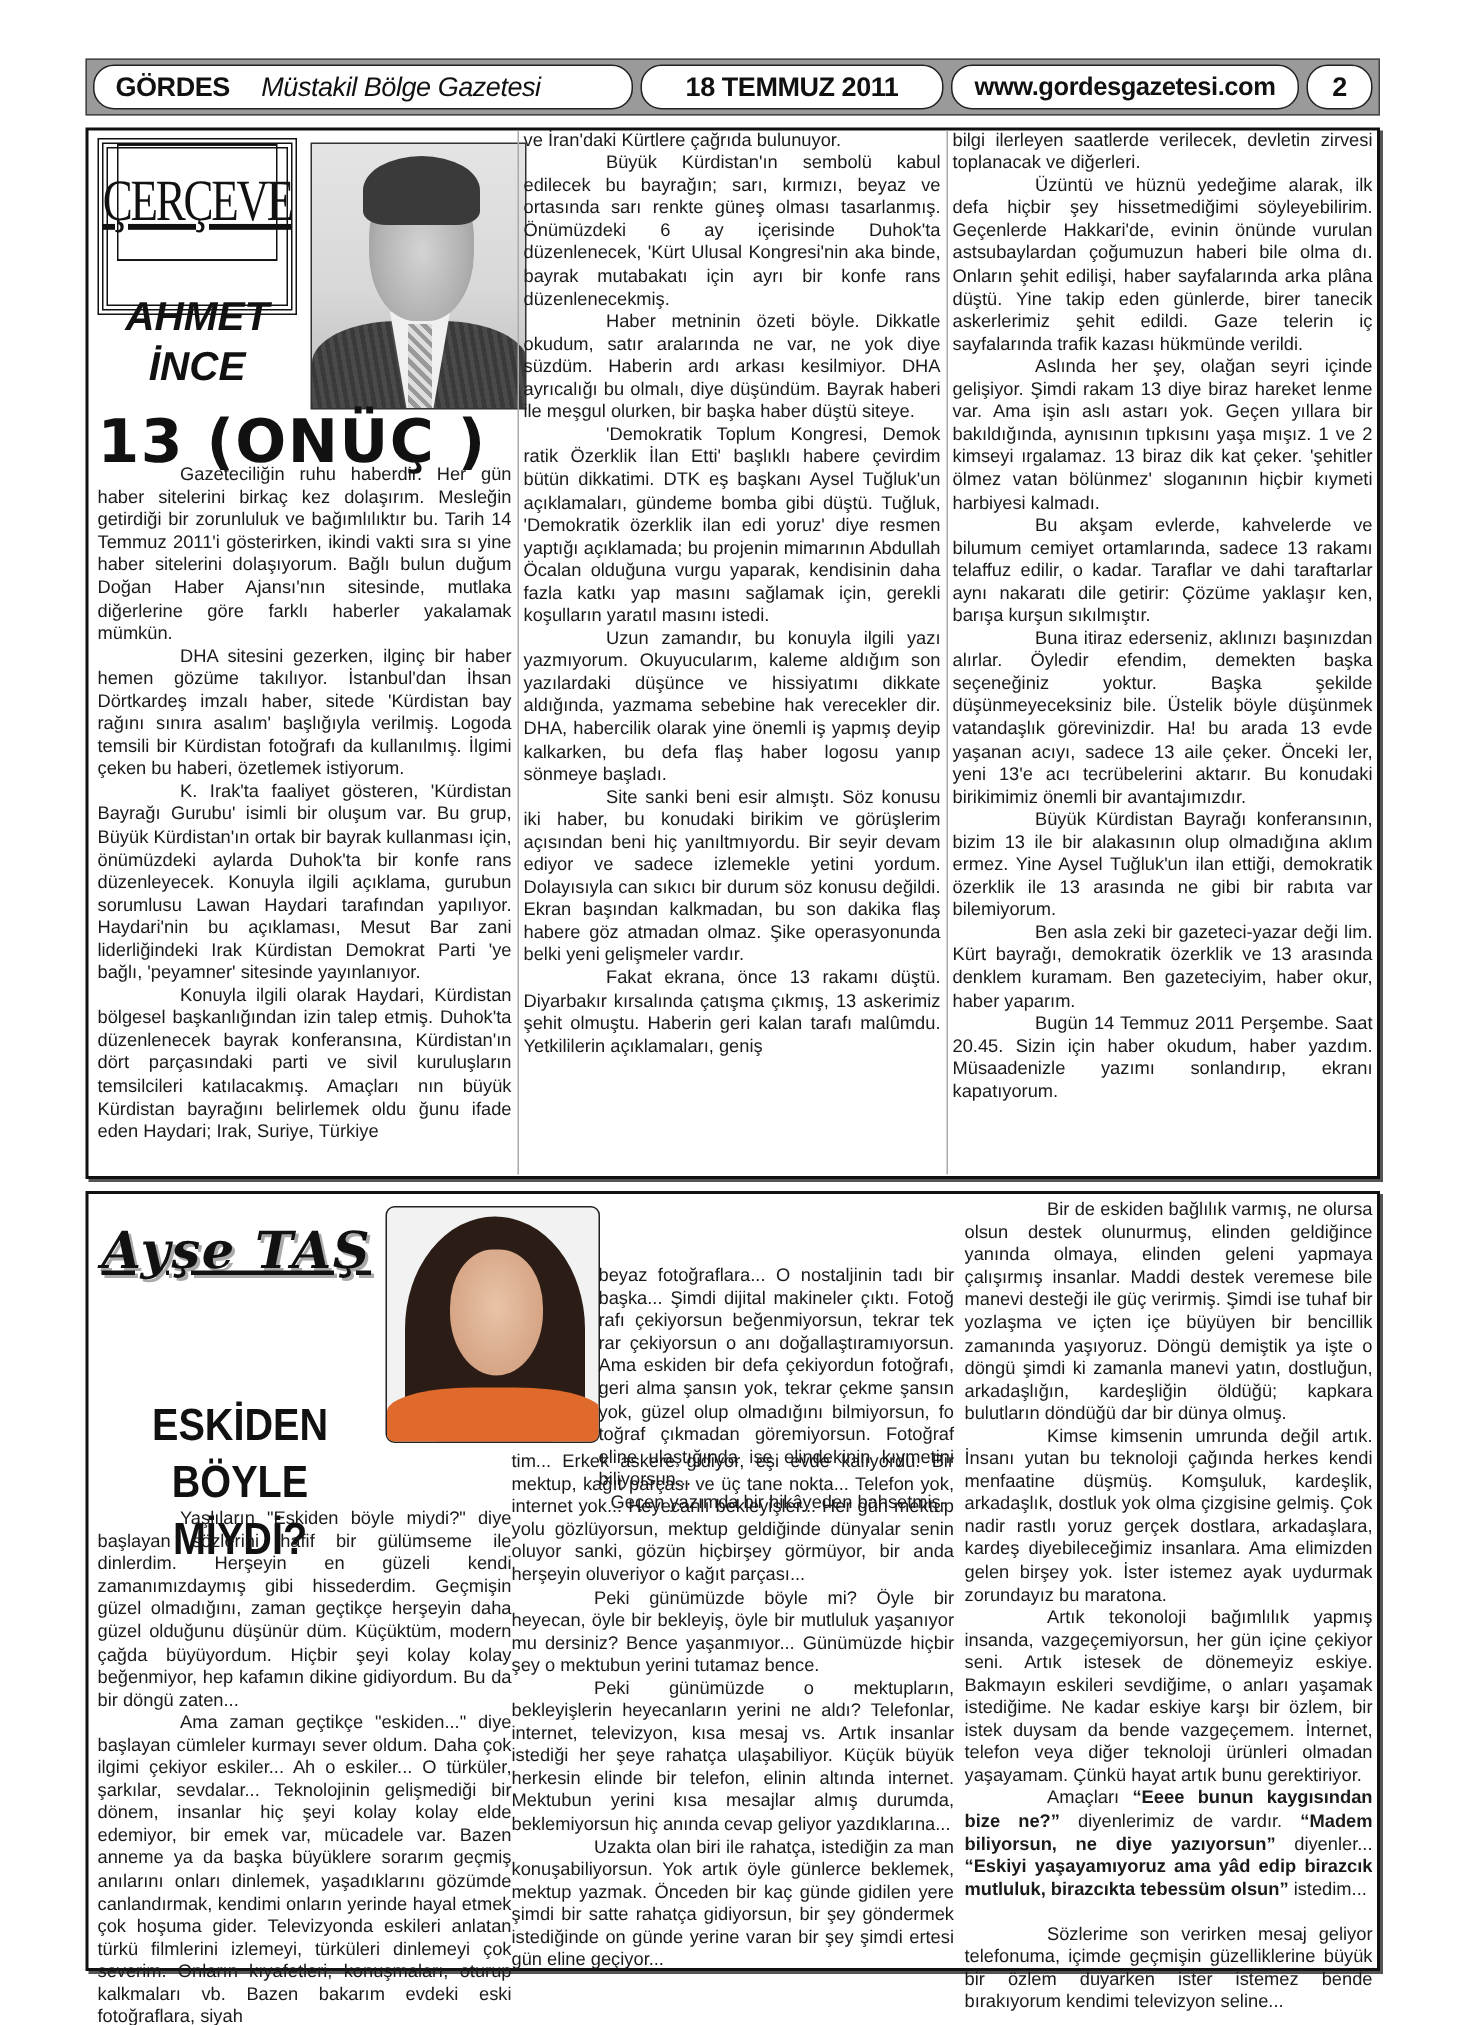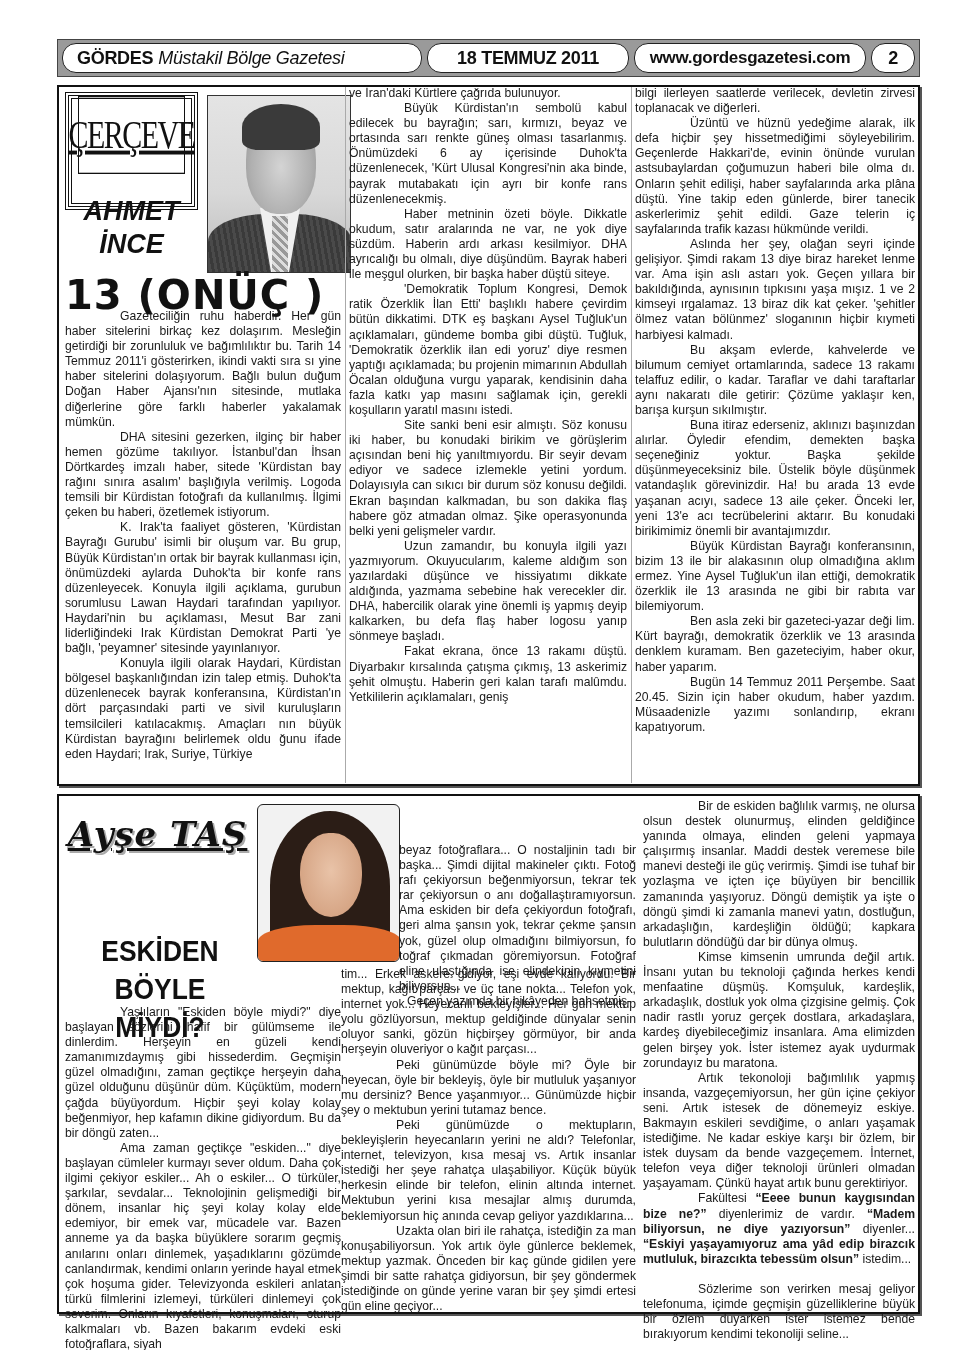--- a/index.html
+++ b/index.html
@@ -12,21 +12,21 @@
     position: absolute; left: 57px; top: 39px; width: 863px; height: 38px;
     background: #9a9a9a; border: 1px solid #444;
     display: flex; align-items: center; padding: 0 4px; gap: 5px;
   }
   .pill {
     background: #fff; border: 1.5px solid #222; border-radius: 14px;
     height: 30px; display: flex; align-items: center; justify-content: center;
     font-size: 18px; font-weight: bold; letter-spacing: -0.3px;
   }
   .pill.p1 { width: 360px; justify-content: flex-start; padding-left: 14px; }
-  .pill.p1 .it { font-weight: normal; font-style: italic; margin-left: 5px; }
+  .pill.p1 .it { font-weight: normal; font-style: italic; margin-left: 21px; }
   .pill.p2 { width: 202px; }
   .pill.p3 { width: 232px; font-size: 17px; }
   .pill.p4 { width: 44px; font-size: 18px; }
 
   .frame {
     position: absolute; border: 2.5px solid #111;
     box-shadow: 2px 2px 0 #555;
   }
   .frame.top { left: 57px; top: 85px; width: 863px; height: 701px; }
   .frame.bottom { left: 57px; top: 794px; width: 863px; height: 520px; }
@@ -161,22 +161,22 @@
       <p class="ind">DHA sitesini gezerken, ilginç bir haber hemen gözüme takılıyor. İstanbul'dan İhsan Dörtkardeş imzalı haber, sitede 'Kürdistan bay rağını sınıra asalım' başlığıyla verilmiş. Logoda temsili bir Kürdistan fotoğrafı da kullanılmış. İlgimi çeken bu haberi, özetlemek istiyorum.</p>
       <p class="ind">K. Irak'ta faaliyet gösteren, 'Kürdistan Bayrağı Gurubu' isimli bir oluşum var. Bu grup, Büyük Kürdistan'ın ortak bir bayrak kullanması için, önümüzdeki aylarda Duhok'ta bir konfe rans düzenleyecek. Konuyla ilgili açıklama, gurubun sorumlusu Lawan Haydari tarafından yapılıyor. Haydari'nin bu açıklaması, Mesut Bar zani liderliğindeki Irak Kürdistan Demokrat Parti 'ye bağlı, 'peyamner' sitesinde yayınlanıyor.</p>
       <p class="ind">Konuyla ilgili olarak Haydari, Kürdistan bölgesel başkanlığından izin talep etmiş. Duhok'ta düzenlenecek bayrak konferansına, Kürdistan'ın dört parçasındaki parti ve sivil kuruluşların temsilcileri katılacakmış. Amaçları nın büyük Kürdistan bayrağını belirlemek oldu ğunu ifade eden Haydari; Irak, Suriye, Türkiye</p>
     </div>
   <div class="vrule" style="left:286px; height:696px;"></div>
   <div class="col" id="a1c2" style="left:290px; top:-1px; width:278px;">
       <p>ve İran'daki Kürtlere çağrıda bulunuyor.</p>
       <p class="ind">Büyük Kürdistan'ın sembolü kabul edilecek bu bayrağın; sarı, kırmızı, beyaz ve ortasında sarı renkte güneş olması tasarlanmış. Önümüzdeki 6 ay içerisinde Duhok'ta düzenlenecek, 'Kürt Ulusal Kongresi'nin aka binde, bayrak mutabakatı için ayrı bir konfe rans düzenlenecekmiş.</p>
       <p class="ind">Haber metninin özeti böyle. Dikkatle okudum, satır aralarında ne var, ne yok diye süzdüm. Haberin ardı arkası kesilmiyor. DHA ayrıcalığı bu olmalı, diye düşündüm. Bayrak haberi ile meşgul olurken, bir başka haber düştü siteye.</p>
       <p class="ind">'Demokratik Toplum Kongresi, Demok ratik Özerklik İlan Etti' başlıklı habere çevirdim bütün dikkatimi. DTK eş başkanı Aysel Tuğluk'un açıklamaları, gündeme bomba gibi düştü. Tuğluk, 'Demokratik özerklik ilan edi yoruz' diye resmen yaptığı açıklamada; bu projenin mimarının Abdullah Öcalan olduğuna vurgu yaparak, kendisinin daha fazla katkı yap masını sağlamak için, gerekli koşulların yaratıl masını istedi.</p>
+      <p class="ind">Uzun zamandır, bu konuyla ilgili yazı yazmıyorum. Okuyucularım, kaleme aldığım son yazılardaki düşünce ve hissiyatımı dikkate aldığında, yazmama sebebine hak verecekler dir. DHA, habercilik olarak yine önemli iş yapmış deyip kalkarken, bu defa flaş haber logosu yanıp sönmeye başladı.</p>
       <p class="ind">Site sanki beni esir almıştı. Söz konusu iki haber, bu konudaki birikim ve görüşlerim açısından beni hiç yanıltmıyordu. Bir seyir devam ediyor ve sadece izlemekle yetini yordum. Dolayısıyla can sıkıcı bir durum söz konusu değildi. Ekran başından kalkmadan, bu son dakika flaş habere göz atmadan olmaz. Şike operasyonunda belki yeni gelişmeler vardır.</p>
-      <p class="ind">Uzun zamandır, bu konuyla ilgili yazı yazmıyorum. Okuyucularım, kaleme aldığım son yazılardaki düşünce ve hissiyatımı dikkate aldığında, yazmama sebebine hak verecekler dir. DHA, habercilik olarak yine önemli iş yapmış deyip kalkarken, bu defa flaş haber logosu yanıp sönmeye başladı.</p>
       <p class="ind">Fakat ekrana, önce 13 rakamı düştü. Diyarbakır kırsalında çatışma çıkmış, 13 askerimiz şehit olmuştu. Haberin geri kalan tarafı malûmdu. Yetkililerin açıklamaları, geniş</p>
     </div>
   <div class="vrule" style="left:572px; height:696px;"></div>
   <div class="col" id="a1c3" style="left:576px; top:-1px; width:280px;">
       <p>bilgi ilerleyen saatlerde verilecek, devletin zirvesi toplanacak ve diğerleri.</p>
       <p class="ind">Üzüntü ve hüznü yedeğime alarak, ilk defa hiçbir şey hissetmediğimi söyleyebilirim. Geçenlerde Hakkari'de, evinin önünde vurulan astsubaylardan çoğumuzun haberi bile olma dı. Onların şehit edilişi, haber sayfalarında arka plâna düştü. Yine takip eden günlerde, birer tanecik askerlerimiz şehit edildi. Gaze telerin iç sayfalarında trafik kazası hükmünde verildi.</p>
       <p class="ind">Aslında her şey, olağan seyri içinde gelişiyor. Şimdi rakam 13 diye biraz hareket lenme var. Ama işin aslı astarı yok. Geçen yıllara bir bakıldığında, aynısının tıpkısını yaşa mışız. 1 ve 2 kimseyi ırgalamaz. 13 biraz dik kat çeker. 'şehitler ölmez vatan bölünmez' sloganının hiçbir kıymeti harbiyesi kalmadı.</p>
       <p class="ind">Bu akşam evlerde, kahvelerde ve bilumum cemiyet ortamlarında, sadece 13 rakamı telaffuz edilir, o kadar. Taraflar ve dahi taraftarlar aynı nakaratı dile getirir: Çözüme yaklaşır ken, barışa kurşun sıkılmıştır.</p>
       <p class="ind">Buna itiraz ederseniz, aklınızı başınızdan alırlar. Öyledir efendim, demekten başka seçeneğiniz yoktur. Başka şekilde düşünmeyeceksiniz bile. Üstelik böyle düşünmek vatandaşlık görevinizdir. Ha! bu arada 13 evde yaşanan acıyı, sadece 13 aile çeker. Önceki ler, yeni 13'e acı tecrübelerini aktarır. Bu konudaki birikimimiz önemli bir avantajımızdır.</p>
       <p class="ind">Büyük Kürdistan Bayrağı konferansının, bizim 13 ile bir alakasının olup olmadığına aklım ermez. Yine Aysel Tuğluk'un ilan ettiği, demokratik özerklik ile 13 arasında ne gibi bir rabıta var bilemiyorum.</p>
@@ -208,17 +208,17 @@
   <div class="col" id="a2c2" style="left:282px; top:171px; width:295px;">
       <p>tim... Erkek askere gidiyor, eşi evde kalıyordu. Bir mektup, kağıt parçası ve üç tane nokta... Telefon yok, internet yok... Heyecanlı bekleyişler... Her gün mektup yolu gözlüyorsun, mektup geldiğinde dünyalar senin oluyor sanki, gözün hiçbirşey görmüyor, bir anda herşeyin oluveriyor o kağıt parçası...</p>
       <p class="ind">Peki günümüzde böyle mi? Öyle bir heyecan, öyle bir bekleyiş, öyle bir mutluluk yaşanıyor mu dersiniz? Bence yaşanmıyor... Günümüzde hiçbir şey o mektubun yerini tutamaz bence.</p>
       <p class="ind">Peki günümüzde o mektupların, bekleyişlerin heyecanların yerini ne aldı? Telefonlar, internet, televizyon, kısa mesaj vs. Artık insanlar istediği her şeye rahatça ulaşabiliyor. Küçük büyük herkesin elinde bir telefon, elinin altında internet. Mektubun yerini kısa mesajlar almış durumda, beklemiyorsun hiç anında cevap geliyor yazdıklarına...</p>
       <p class="ind">Uzakta olan biri ile rahatça, istediğin za man konuşabiliyorsun. Yok artık öyle günlerce beklemek, mektup yazmak. Önceden bir kaç günde gidilen yere şimdi bir satte rahatça gidiyorsun, bir şey göndermek istediğinde on günde yerine varan bir şey şimdi ertesi gün eline geçiyor...</p>
     </div>
   <div class="col" id="a2c3" style="left:584px; top:3px; width:272px;">
       <p class="ind">Bir de eskiden bağlılık varmış, ne olursa olsun destek olunurmuş, elinden geldiğince yanında olmaya, elinden geleni yapmaya çalışırmış insanlar. Maddi destek veremese bile manevi desteği ile güç verirmiş. Şimdi ise tuhaf bir yozlaşma ve içten içe büyüyen bir bencillik zamanında yaşıyoruz. Döngü demiştik ya işte o döngü şimdi ki zamanla manevi yatın, dostluğun, arkadaşlığın, kardeşliğin öldüğü; kapkara bulutların döndüğü dar bir dünya olmuş.</p>
       <p class="ind">Kimse kimsenin umrunda değil artık. İnsanı yutan bu teknoloji çağında herkes kendi menfaatine düşmüş. Komşuluk, kardeşlik, arkadaşlık, dostluk yok olma çizgisine gelmiş. Çok nadir rastlı yoruz gerçek dostlara, arkadaşlara, kardeş diyebileceğimiz insanlara. Ama elimizden gelen birşey yok. İster istemez ayak uydurmak zorundayız bu maratona.</p>
       <p class="ind">Artık tekonoloji bağımlılık yapmış insanda, vazgeçemiyorsun, her gün içine çekiyor seni. Artık istesek de dönemeyiz eskiye. Bakmayın eskileri sevdiğime, o anları yaşamak istediğime. Ne kadar eskiye karşı bir özlem, bir istek duysam da bende vazgeçemem. İnternet, telefon veya diğer teknoloji ürünleri olmadan yaşayamam. Çünkü hayat artık bunu gerektiriyor.</p>
-      <p class="ind"><span>Fakültesi  </span><b>“Eeee bunun kaygısından bize ne?”</b><span> diyenlerimiz de vardır. </span><b>“Madem biliyorsun, ne diye yazıyorsun”</b><span> diyenler... </span><b>“Eskiyi yaşayamıyoruz ama yâd edip birazcık mutluluk, birazcıkta tebessüm olsun”</b><span> istedim...</span></p>
+      <p class="ind"><span>Amaçları  </span><b>“Eeee bunun kaygısından bize ne?”</b><span> diyenlerimiz de vardır. </span><b>“Madem biliyorsun, ne diye yazıyorsun”</b><span> diyenler... </span><b>“Eskiyi yaşayamıyoruz ama yâd edip birazcık mutluluk, birazcıkta tebessüm olsun”</b><span> istedim...</span></p>
       <p style="height: 15px;"></p>
-      <p class="ind">Sözlerime son verirken mesaj geliyor telefonuma, içimde geçmişin güzelliklerine büyük bir özlem duyarken ister istemez bende bırakıyorum kendimi tekonoliji seline...</p>
+      <p class="ind">Sözlerime son verirken mesaj geliyor telefonuma, içimde geçmişin güzelliklerine büyük bir özlem duyarken ister istemez bende bırakıyorum kendimi televizyon seline...</p>
     </div>
 </div>
 
 </body></html>

